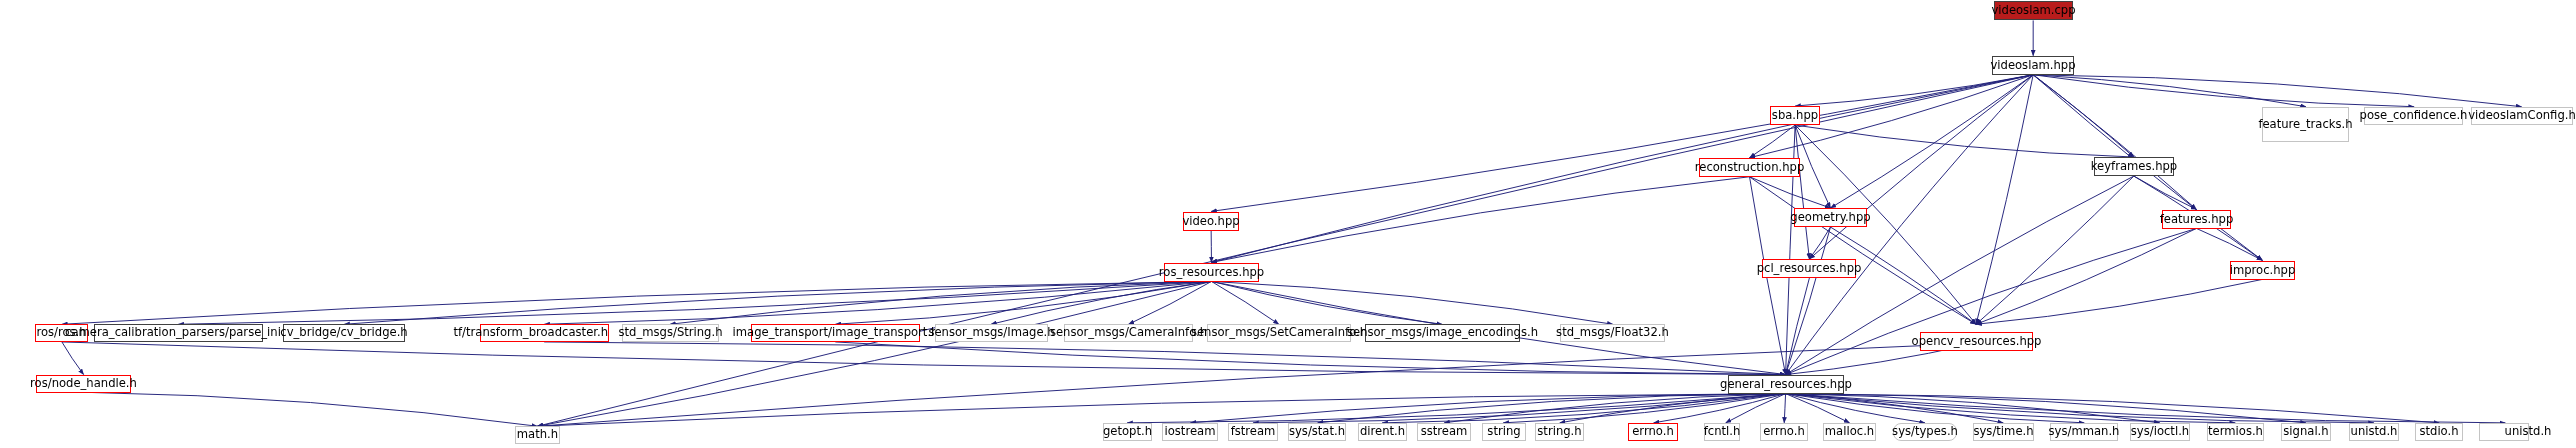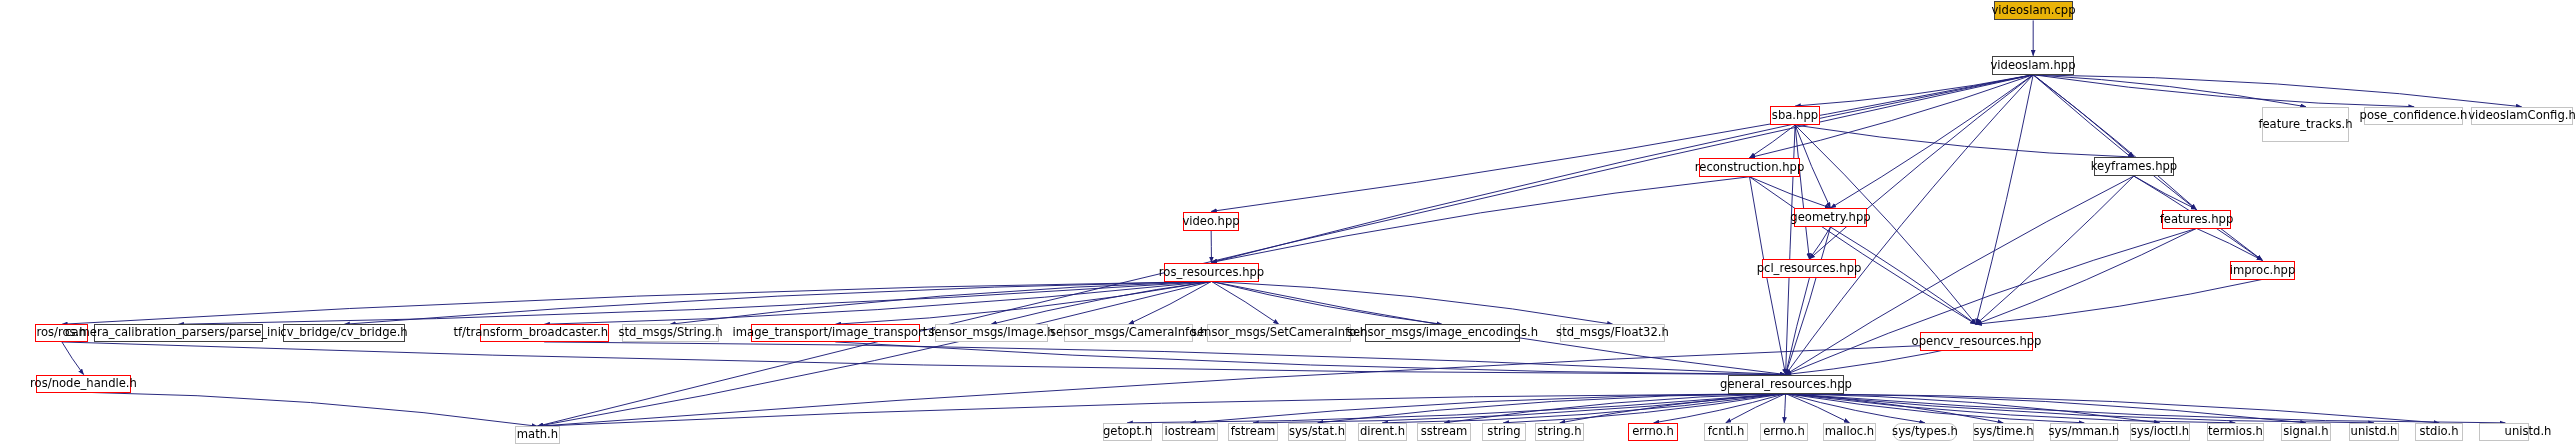--- a/index.html
+++ b/index.html
@@ -4,21 +4,21 @@
 <style>
   html,body{margin:0;padding:0;background:#ffffff;}
   #canvas{position:relative;width:2576px;height:448px;background:#ffffff;
           font-family:"DejaVu Sans","Liberation Sans",sans-serif;overflow:hidden;}
   svg.edges{position:absolute;left:0;top:0;width:2576px;height:448px;pointer-events:none;}
   .node{position:absolute;box-sizing:border-box;display:flex;align-items:center;
         justify-content:center;white-space:nowrap;background:#ffffff;
         border:0.7px solid #c4c4c4;font-size:11.6px;color:#000000;line-height:1;}
   .node.red{border:1.4px solid #ff0000;}
   .node.bold{border:1.4px solid #404040;}
-  .node.root{background:#eab308;border:1.4px solid #404040;}
+  .node.root{background:#b91c1c;border:1.4px solid #404040;}
   .node span{pointer-events:none;}
 </style>
 </head>
 <body>
 
 <div id="canvas">
   <svg class="edges" viewBox="0 0 3787 659" preserveAspectRatio="none">
     <defs>
       <marker id="arrow" markerWidth="9" markerHeight="7" refX="8.4" refY="3.5" orient="auto" markerUnits="userSpaceOnUse">
         <path d="M0,0 L9,3.5 L0,7 z" fill="#1f1f78"></path>
@@ -216,21 +216,21 @@
       </div>
       <div class="node" style="left: 1482px; top: 423px; width: 44px; height: 17.7px;">
         <span>string</span>
       </div>
       <div class="node" style="left: 1535px; top: 423px; width: 49px; height: 17.7px;">
         <span>string.h</span>
       </div>
       <div class="node red" style="left: 1628px; top: 423px; width: 50px; height: 17.7px;">
         <span>errno.h</span>
       </div>
-      <div class="node" style="left: 1704px; top: 423px; width: 44px; height: 17.7px; justify-content: center;">
+      <div class="node" style="left: 1704px; top: 423px; width: 36px; height: 17.7px; justify-content: center;">
         <span>fcntl.h</span>
       </div>
       <div class="node" style="left: 1760px; top: 423px; width: 48px; height: 17.7px;">
         <span>errno.h</span>
       </div>
       <div class="node" style="left: 1823px; top: 423px; width: 53px; height: 17.7px;">
         <span>malloc.h</span>
       </div>
       <div class="node" style="left: 1893px; top: 423px; width: 64px; height: 17.7px; border-radius: 8px;">
         <span>sys/types.h</span>

